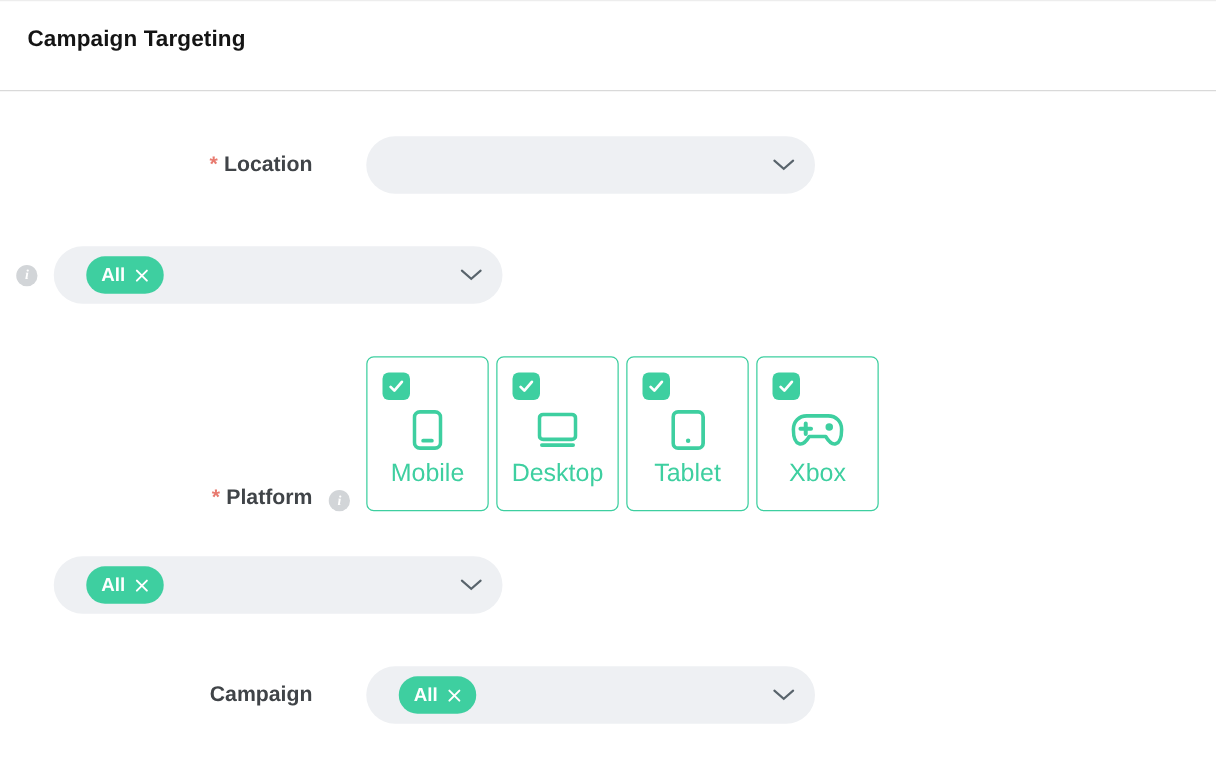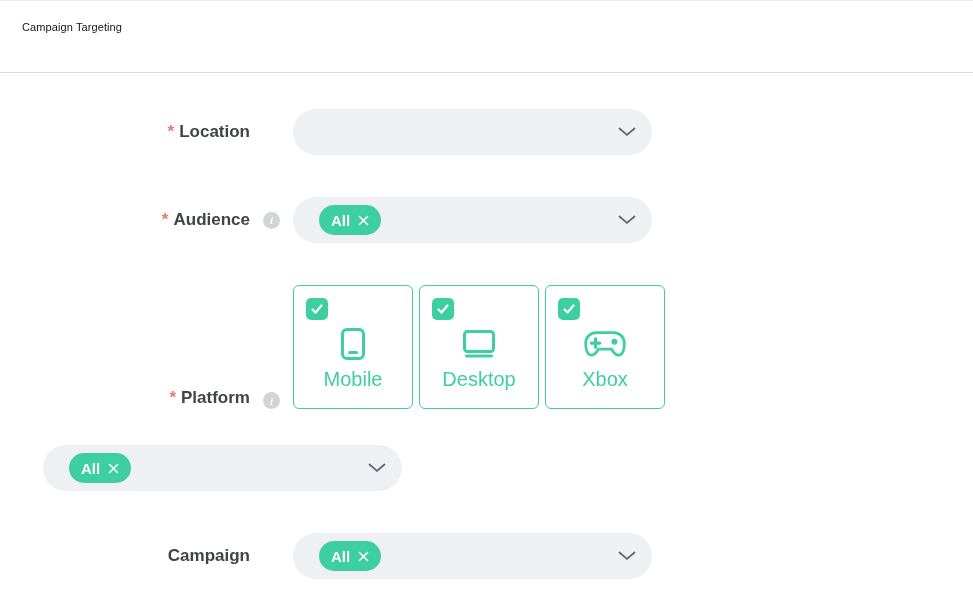--- a/index.html
+++ b/index.html
@@ -11,22 +11,22 @@
   }
   body { border-top: 1px solid #ededed; }
 
   
   .header {
     height: 72px;
     padding: 20px 22px;
     border-bottom: 1px solid #d9d9d9;
   }
   .header h1 {
-    font-size: 11px;
-    font-weight: 400;
+    font-size: 18px;
+    font-weight: 700;
     color: #141414;
     letter-spacing: 0.1px;
   }
 
   
   .form { padding-top: 36px; }
   .form-row {
     display: flex;
     align-items: center;
     margin-bottom: 42px;
@@ -99,21 +99,21 @@
     align-items: center;
     padding: 0 11px 0 12px;
     text-align: right;
   }
   .tag-label { margin-right: 7px; }
   .tag-x { display: flex; cursor: pointer; }
 
   
   .cards { display: flex; gap: 6px; }
   .card {
-    width: 120px;
+    width: 98px;
     height: 124px;
     border: 1px solid #3ecfa0;
     border-radius: 6px;
     background: #ffffff;
     position: relative;
     display: flex;
     flex-direction: column;
     align-items: center;
     cursor: pointer;
   }
@@ -157,21 +157,20 @@
     <div class="select-control">
       <span class="chevron">
         <svg width="18" height="10" viewBox="0 0 18 10">
           <path d="M1.5 1.5 L9 8 L16.5 1.5" stroke="#59646c" stroke-width="1.7" fill="none" stroke-linecap="round"></path>
         </svg>
       </span>
     </div>
   </div>
 
   <div class="form-row">
-    <div class="label-col"><span class="required-mark">*</span><span>Audience</span></div>
     <div class="info-col">
       <span class="info-icon">i</span>
     </div>
     <div class="select-control">
       <span class="tag">
         <span class="tag-label">All</span>
         <span class="tag-x">
           <svg width="13" height="13" viewBox="0 0 13 13">
             <path d="M2.5 2.5 L10.5 10.5 M10.5 2.5 L2.5 10.5" stroke="#ffffff" stroke-width="1.6" stroke-linecap="round"></path>
           </svg>
@@ -215,20 +214,34 @@
         </span>
         <span class="icon-box">
           <svg width="32" height="28" viewBox="0 0 32 28">
             <rect x="1.5" y="1.5" width="29" height="20" rx="3" stroke="#3ecfa0" stroke-width="3" fill="none"></rect>
             <line x1="3.5" y1="26" x2="28.5" y2="26" stroke="#3ecfa0" stroke-width="3" stroke-linecap="round"></line>
           </svg>
         </span>
         <span class="card-label">Desktop</span>
       </div>
 
+      <div class="card">
+        <span class="checkbox">
+          <svg width="16" height="16" viewBox="0 0 16 16">
+            <path d="M3.5 8.5 L6.5 11.5 L12.5 4.5" stroke="#ffffff" stroke-width="2.2" fill="none" stroke-linecap="round" stroke-linejoin="round"></path>
+          </svg>
+        </span>
+        <span class="icon-box">
+          <svg width="27" height="32" viewBox="0 0 27 32">
+            <rect x="1.5" y="1.5" width="24" height="29" rx="4" stroke="#3ecfa0" stroke-width="3" fill="none"></rect>
+            <circle cx="13.5" cy="24.5" r="1.8" fill="#3ecfa0"></circle>
+          </svg>
+        </span>
+        <span class="card-label">Tablet</span>
+      </div>
 
       <div class="card">
         <span class="checkbox">
           <svg width="16" height="16" viewBox="0 0 16 16">
             <path d="M3.5 8.5 L6.5 11.5 L12.5 4.5" stroke="#ffffff" stroke-width="2.2" fill="none" stroke-linecap="round" stroke-linejoin="round"></path>
           </svg>
         </span>
         <span class="icon-box">
           <svg width="46" height="32" viewBox="0 0 48 34">
             <path d="M15 5 H33 C40 5 44.5 10 44.5 16.5 C44.5 22 43.5 27.5 39.5 28.7 C35.8 29.8 32.8 25.5 31 22.5 H17 C15.2 25.5 12.2 29.8 8.5 28.7 C4.5 27.5 3.5 22 3.5 16.5 C3.5 10 8 5 15 5 Z" stroke="#3ecfa0" stroke-width="3" fill="none" stroke-linejoin="round"></path>

